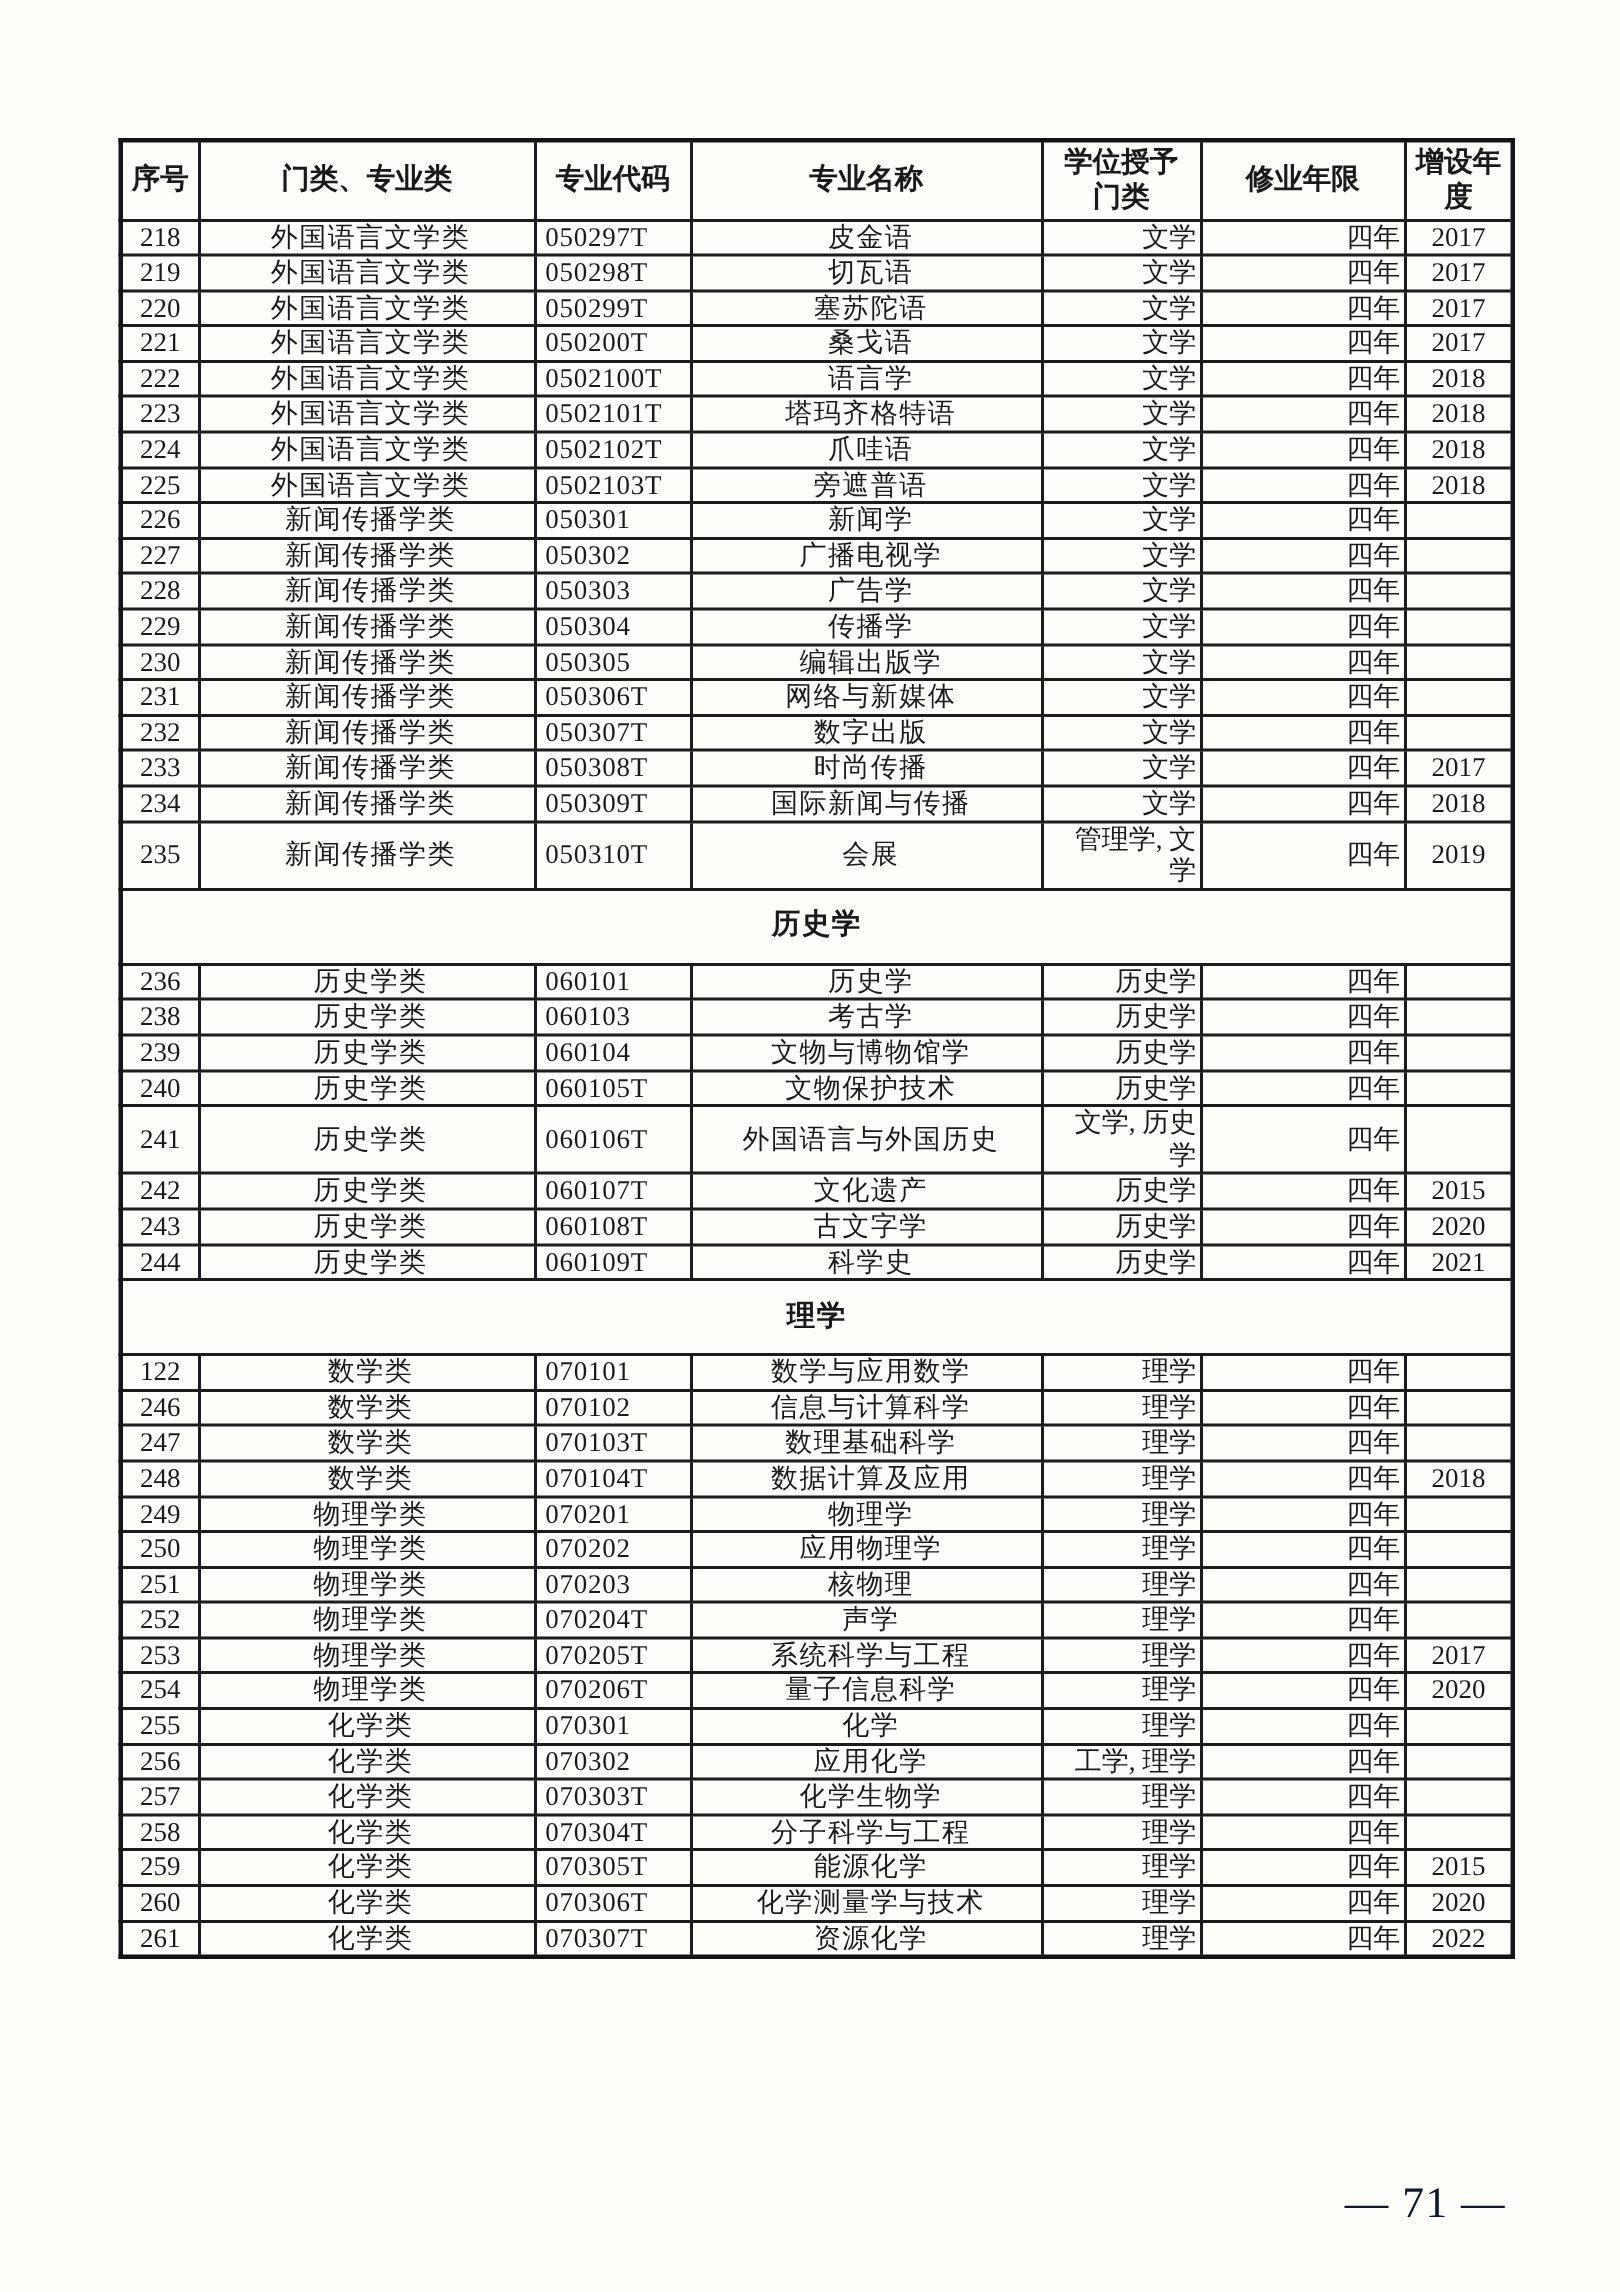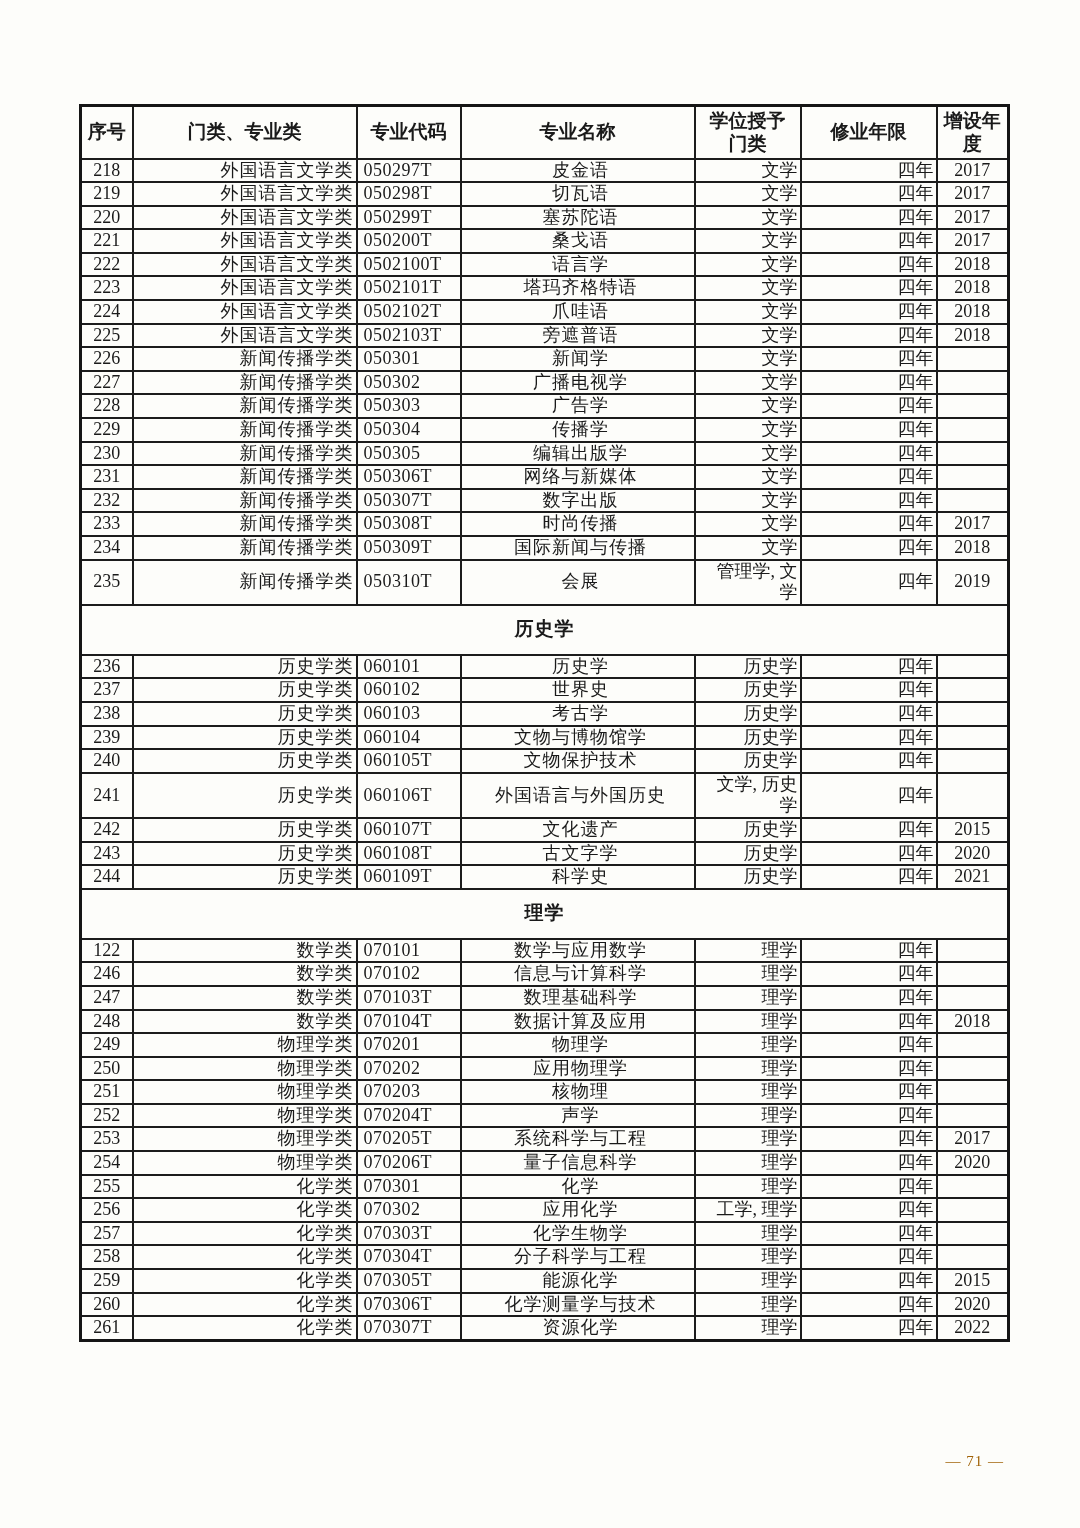--- a/index.html
+++ b/index.html
@@ -13,21 +13,21 @@
     color: #1a1a1a;
   }
   .page {
     position: relative;
     width: 1080px;
     height: 1528px;
   }
   table.majors {
     position: absolute;
     left: 79px;
-    top: 104px;
+    top: 92px;
     width: 928px;
     border-collapse: collapse;
     table-layout: fixed;
     border: 3px solid #151515;
   }
   th, td {
     border: 2px solid #1c1c1c;
     font-size: 18px;
     line-height: 1.2;
     vertical-align: middle;
@@ -44,33 +44,33 @@
   }
   tbody tr { height: 23px; }
   tbody tr.section-row { height: 50px; }
   td.section-cell {
     text-align: center;
     font-weight: 700;
     font-size: 19px;
     letter-spacing: 1px;
   }
   td.c-no     { text-align: center; }
-  td.c-cat    { text-align: right; padding-left: 7px; letter-spacing: 1px; }
+  td.c-cat    { text-align: center; padding-left: 7px; letter-spacing: 1px; }
   td.c-code   { text-align: left; padding-left: 6px; letter-spacing: 0.5px; }
   td.c-name   { text-align: center; padding-left: 8px; letter-spacing: 1px; }
   td.c-degree { text-align: right; white-space: pre-line; }
   td.c-years  { text-align: right; }
   td.c-added  { text-align: center; }
   .page-footer {
     position: absolute;
     top: 1453px;
     right: 76px;
-    font-size: 15px;
+    font-size: 29px;
     letter-spacing: 1px;
-    color: #a16207;
+    color: #0f172a;
   }
 </style>
 </head>
 <body>
 
 <div class="page">
   <table class="majors">
     <colgroup>
       <col style="width:52px">
       <col style="width:224px">
@@ -262,29 +262,20 @@
         <tr>
           <td class="c-no">236</td>
           <td class="c-cat">历史学类</td>
           <td class="c-code">060101</td>
           <td class="c-name">历史学</td>
           <td class="c-degree">历史学</td>
           <td class="c-years">四年</td>
           <td class="c-added"></td>
         </tr>
         <tr>
-          <td class="c-no">237</td>
-          <td class="c-cat">历史学类</td>
-          <td class="c-code">060102</td>
-          <td class="c-name">世界史</td>
-          <td class="c-degree">历史学</td>
-          <td class="c-years">四年</td>
-          <td class="c-added"></td>
-        </tr>
-        <tr>
           <td class="c-no">238</td>
           <td class="c-cat">历史学类</td>
           <td class="c-code">060103</td>
           <td class="c-name">考古学</td>
           <td class="c-degree">历史学</td>
           <td class="c-years">四年</td>
           <td class="c-added"></td>
         </tr>
         <tr>
           <td class="c-no">239</td>

